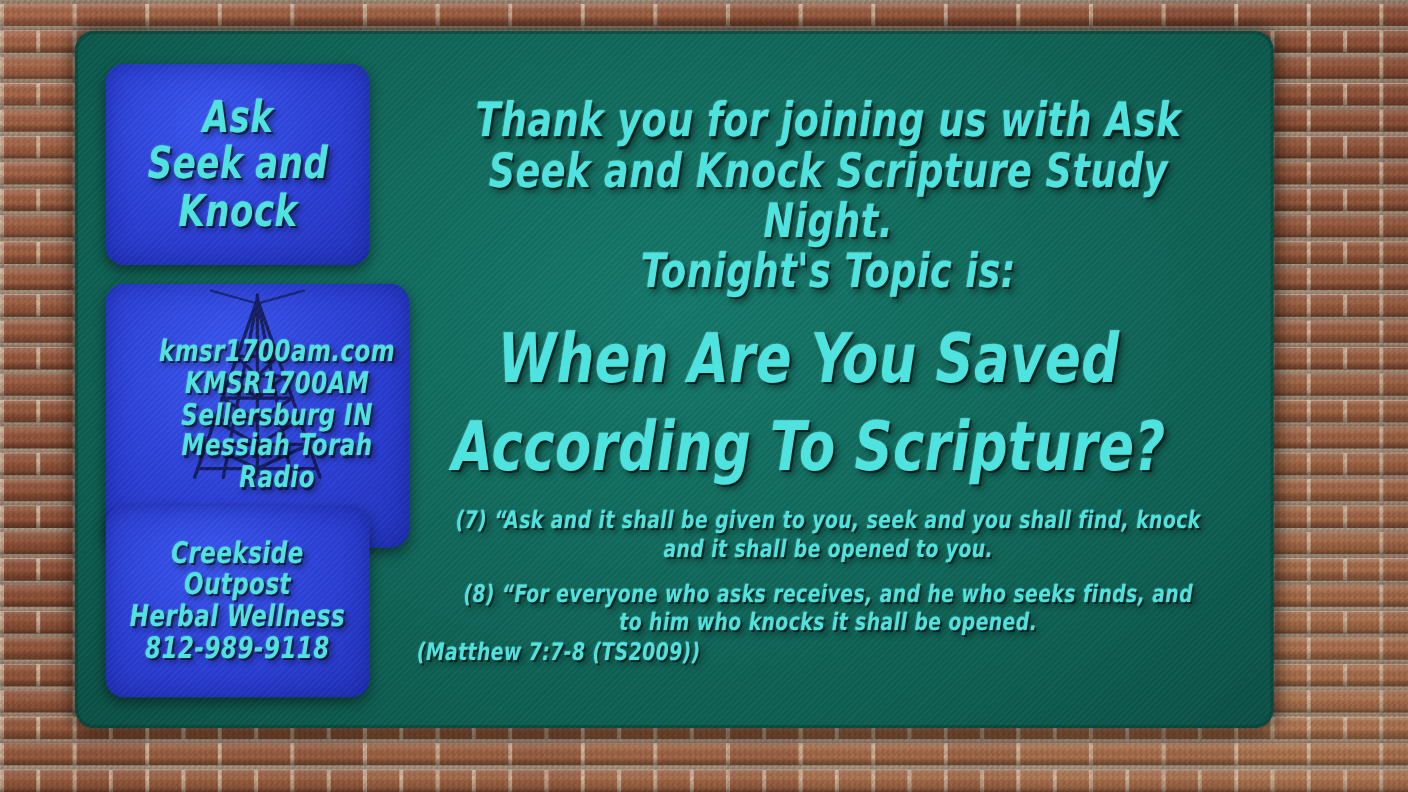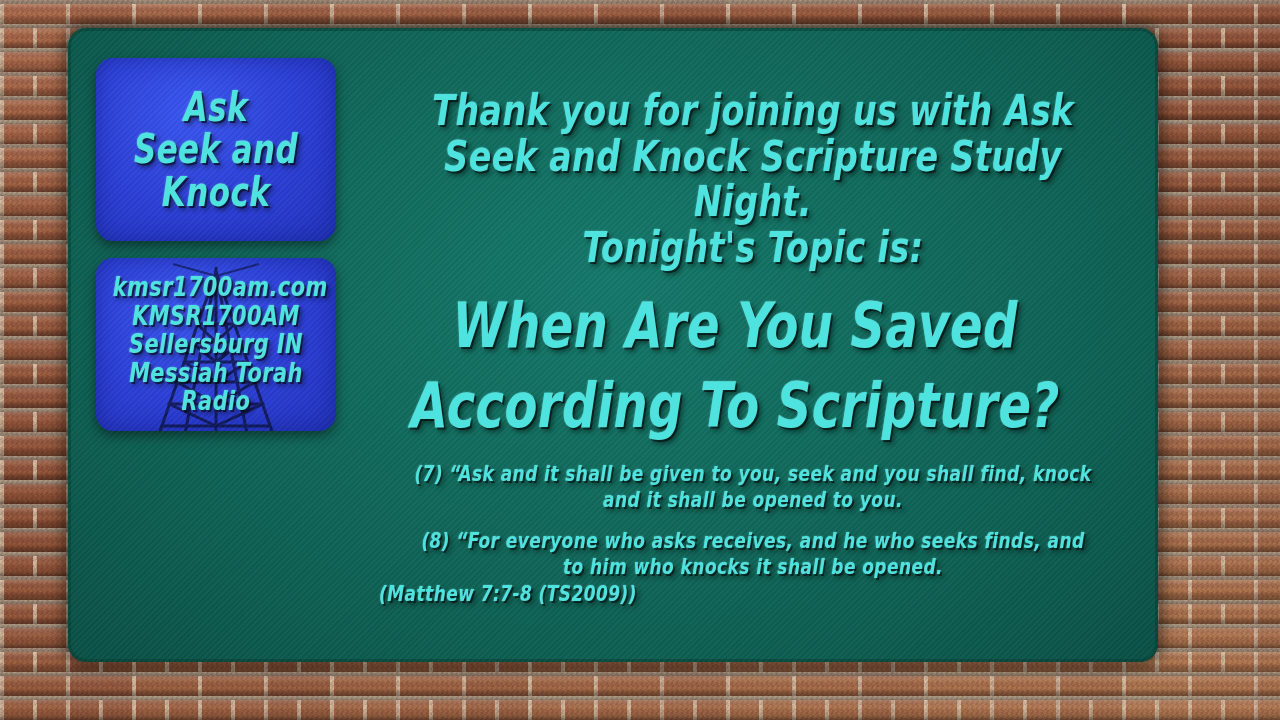--- a/index.html
+++ b/index.html
@@ -152,24 +152,25 @@
         rgba(0,0,0,0.09) 1px, rgba(0,0,0,0.09) 2px),
       repeating-linear-gradient(-45deg,
         rgba(120,160,255,0.07) 0px, rgba(120,160,255,0.07) 1px,
         rgba(0,0,30,0.08) 1px, rgba(0,0,30,0.08) 2px);
     box-shadow:
       0 5px 12px rgba(0,0,0,0.45),
       inset 0 0 22px rgba(10,20,120,0.45);
     overflow: hidden;
     display: flex;
     flex-direction: column;
+    align-items: center;
     justify-content: center;
   }
   #card-title  { top: 30px;  height: 183px; }
-  #card-radio  { top: 230px; height: 173px; }
+  #card-radio  { top: 230px; height: 240px; padding-left: 36px; }
   #card-sponsor{ top: 432px; height: 174px; }
 
   
   .tower {
     position: absolute;
     left: 50%;
     top: 4px;
     transform: translateX(-50%);
     width: 190px;
     height: 180px;
@@ -280,20 +281,26 @@
           <line x1="95" y1="14" x2="138" y2="2"></line>
         </g>
       </svg>
       <div class="cyan card-text-sm">kmsr1700am.com
 KMSR1700AM
 Sellersburg IN
 Messiah Torah
 Radio</div>
     </div>
 
+    <div class="blue-card" id="card-sponsor">
+      <div class="cyan card-text-sm">Creekside
+Outpost
+Herbal Wellness
+812-989-9118</div>
+    </div>
 
     <div class="content">
       <div class="cyan intro">Thank you for joining us with Ask
 Seek and Knock Scripture Study Night.
 Tonight's Topic is:</div>
       <div class="cyan headline">When Are You Saved
 According To Scripture?</div>
       <div class="cyan verse">(7) “Ask and it shall be given to you, seek and you shall find, knock and it shall be opened to you.</div>
       <div class="cyan verse second">(8) “For everyone who asks receives, and he who seeks finds, and to him who knocks it shall be opened.</div>
       <div class="cyan citation">(Matthew 7:7-8 (TS2009))</div>

